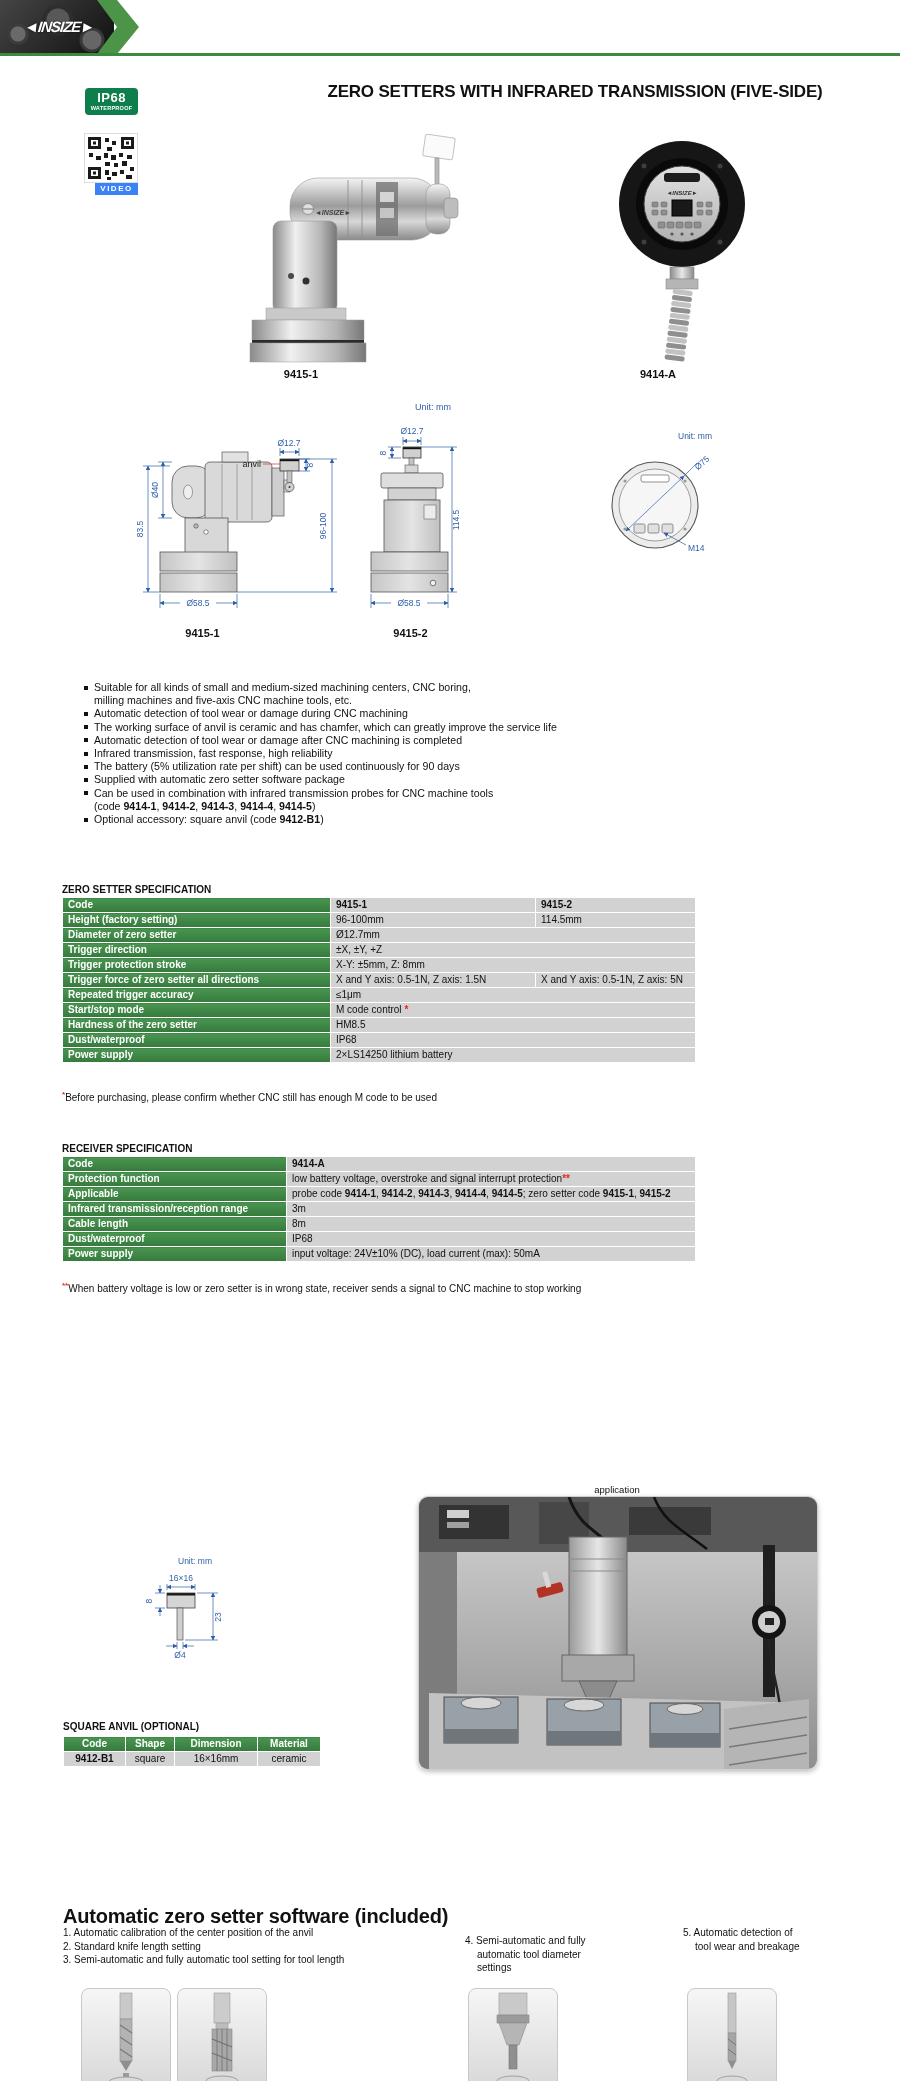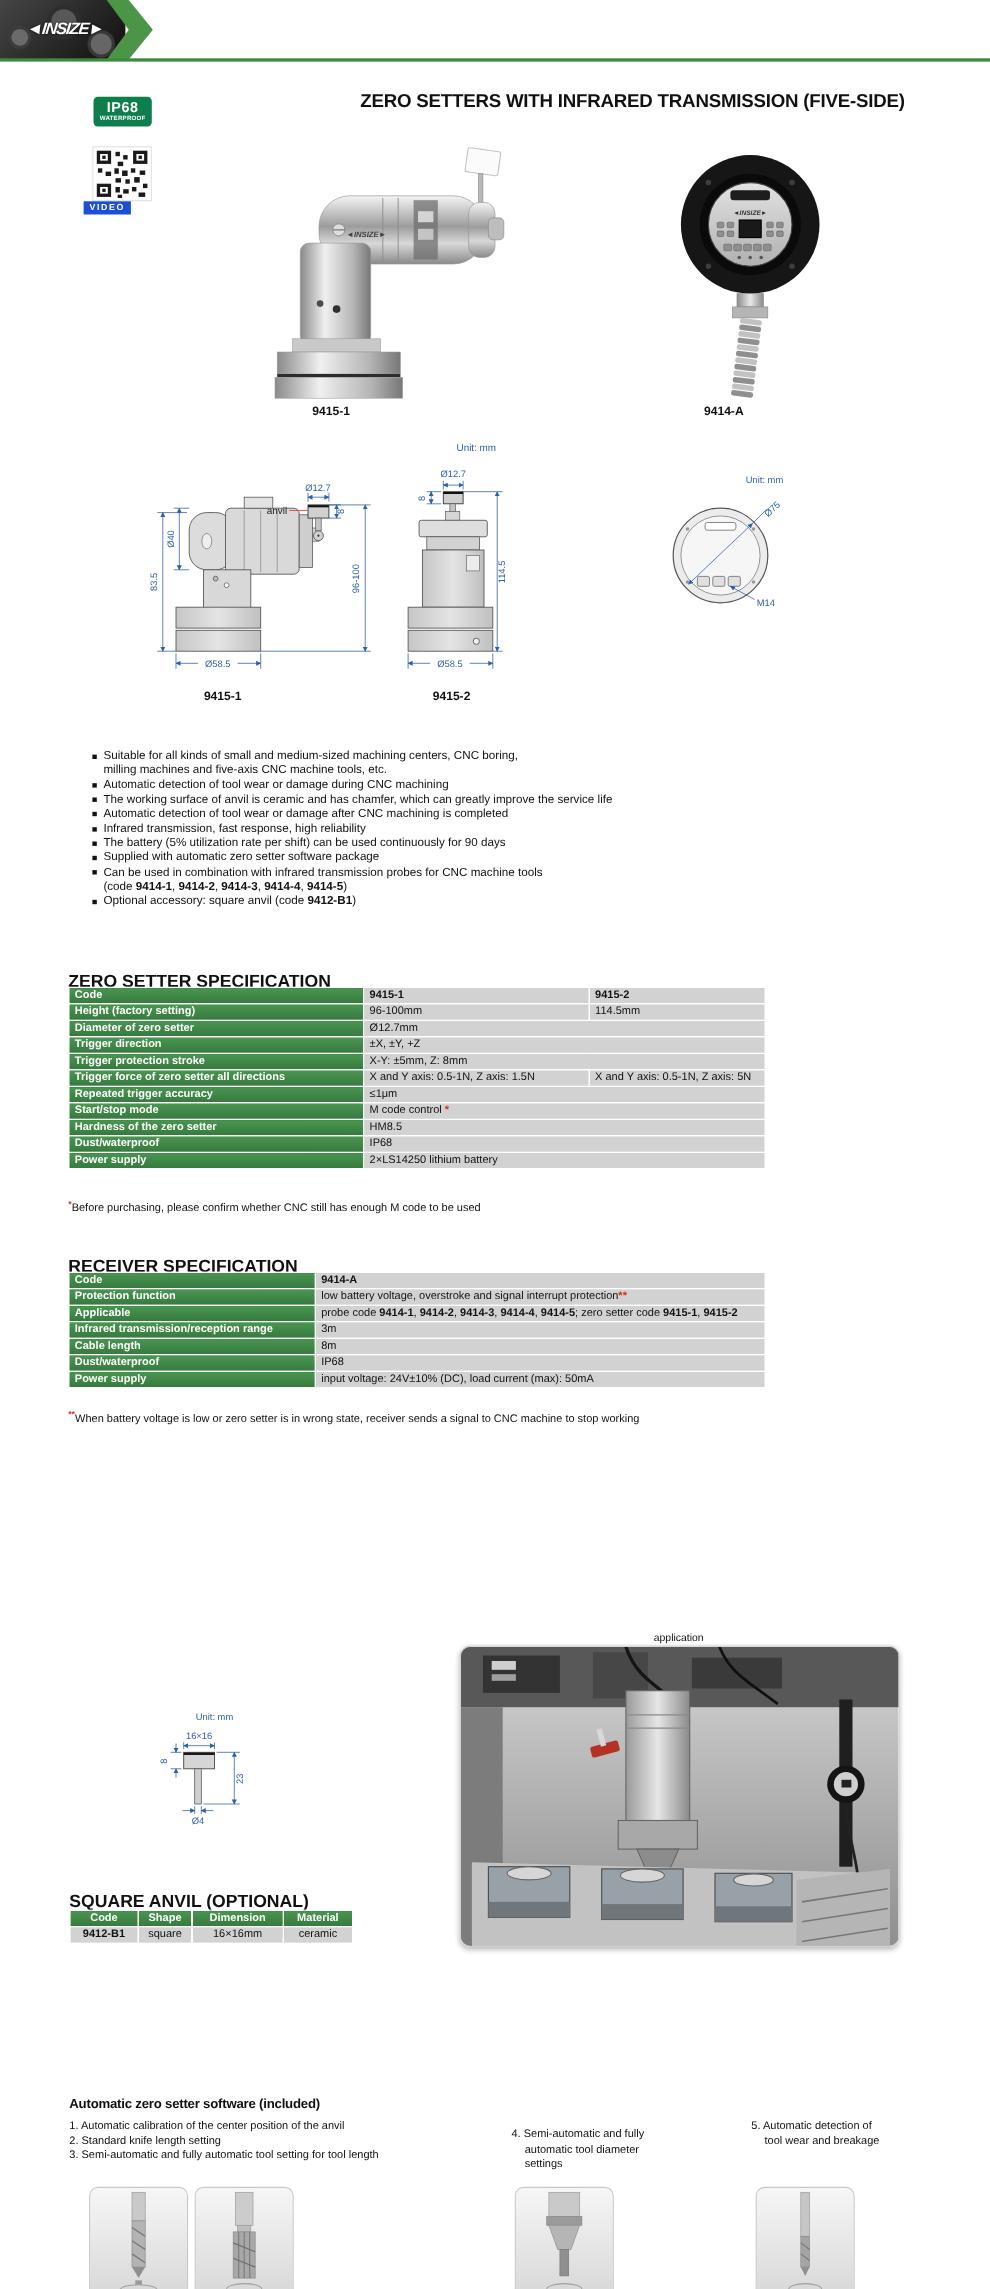--- a/index.html
+++ b/index.html
@@ -19,59 +19,59 @@
     text-shadow:0 0 2px #000;white-space:nowrap;}
   .hdr-chevron{left:97px;top:0;width:42px;height:54px;}
   .hdr-rule{left:0;top:53px;width:900px;height:3px;background:#3c8a3e;}
 
   
   .ip68{left:85px;top:88px;width:53px;height:27px;background:#0f7e4d;border-radius:4px;
     color:#fff;text-align:center;line-height:1;}
   .ip68 .l1{font-size:13px;font-weight:bold;margin-top:3px;letter-spacing:.5px;}
   .ip68 .l2{font-size:5.6px;font-weight:bold;margin-top:1.5px;letter-spacing:.2px;}
   .qr{left:84px;top:133px;width:52px;height:48px;background:#fff;border:1px solid #ddd;}
-  .video{left:76px;top:183px;width:43px;height:12px;background:#1d4ed8;color:#fff;
+  .video{left:95px;top:183px;width:43px;height:12px;background:#3b82f6;color:#fff;
     font-size:8px;font-weight:bold;text-align:center;line-height:12px;letter-spacing:1.5px;}
 
   .title{left:240px;top:82px;width:670px;text-align:center;font-size:17px;font-weight:bold;
     letter-spacing:-0.2px;}
 
   .pcaption{font-size:11px;font-weight:bold;text-align:center;width:100px;}
 
   .unitlabel{font-size:9px;color:#2f5fa8;white-space:nowrap;}
 
   
   .features{left:84px;top:681px;width:680px;font-size:10.6px;line-height:13.2px;}
   .feat{display:flex;}
   .feat .sq{width:4px;height:4px;background:#111;margin:4.5px 6px 0 0;flex:0 0 4px;}
   .feat .ftext{white-space:pre-line;}
 
   
-  .sec-h{font-size:16px;font-weight:bold;}
+  .sec-h{font-size:10px;font-weight:bold;}
   table.spec{border-collapse:collapse;border:1px solid #666;table-layout:fixed;}
   table.spec td{border:1.5px solid #fff;height:14px;line-height:12px;padding:0 5px;
     font-size:10px;overflow:hidden;white-space:nowrap;}
   td.glabel{background:linear-gradient(#4a9551,#357a3d);color:#fff;font-weight:bold;}
   td.gval{background:#d2d2d2;}
   td.vbold{font-weight:bold;}
   table.anvil td{text-align:center;padding:0 2px;}
   td.ghead{background:linear-gradient(#4a9551,#357a3d);color:#fff;font-weight:bold;text-align:center;}
 
   .footnote{font-size:10px;line-height:12px;}
   .seg-b{font-weight:bold;margin-top:10px;}
   .seg-r{color:#e02a1e;}
   .seg-s{vertical-align:super;font-size:8px;}
 
   
   .applabel{font-size:9.5px;text-align:center;width:200px;}
   .appbox{left:418px;top:1496px;width:398px;height:272px;border-radius:10px;overflow:hidden;
     border:1px solid #cfcfcf;box-shadow:0 2px 5px rgba(0,0,0,.25);}
 
   
-  .sw-h{font-size:12px;font-weight:bold;letter-spacing:-0.2px;}
+  .sw-h{font-size:20px;font-weight:bold;letter-spacing:-0.2px;}
   .sw-line{font-size:10px;line-height:13.5px;white-space:nowrap;}
   .sw-cont{padding-left:12px;}
 
   .toolbox{top:1988px;width:88px;height:95px;background:linear-gradient(#f6f6f6,#d9d9d9);
     border:1px solid #c8c8c8;border-radius:8px 8px 0 0;overflow:hidden;}
 
   svg text{font-family:"Liberation Sans", sans-serif;}
   .dt{fill:#2f5fa8;font-size:8.5px;}
   .blk{fill:#222;font-size:9px;}
 </style>

